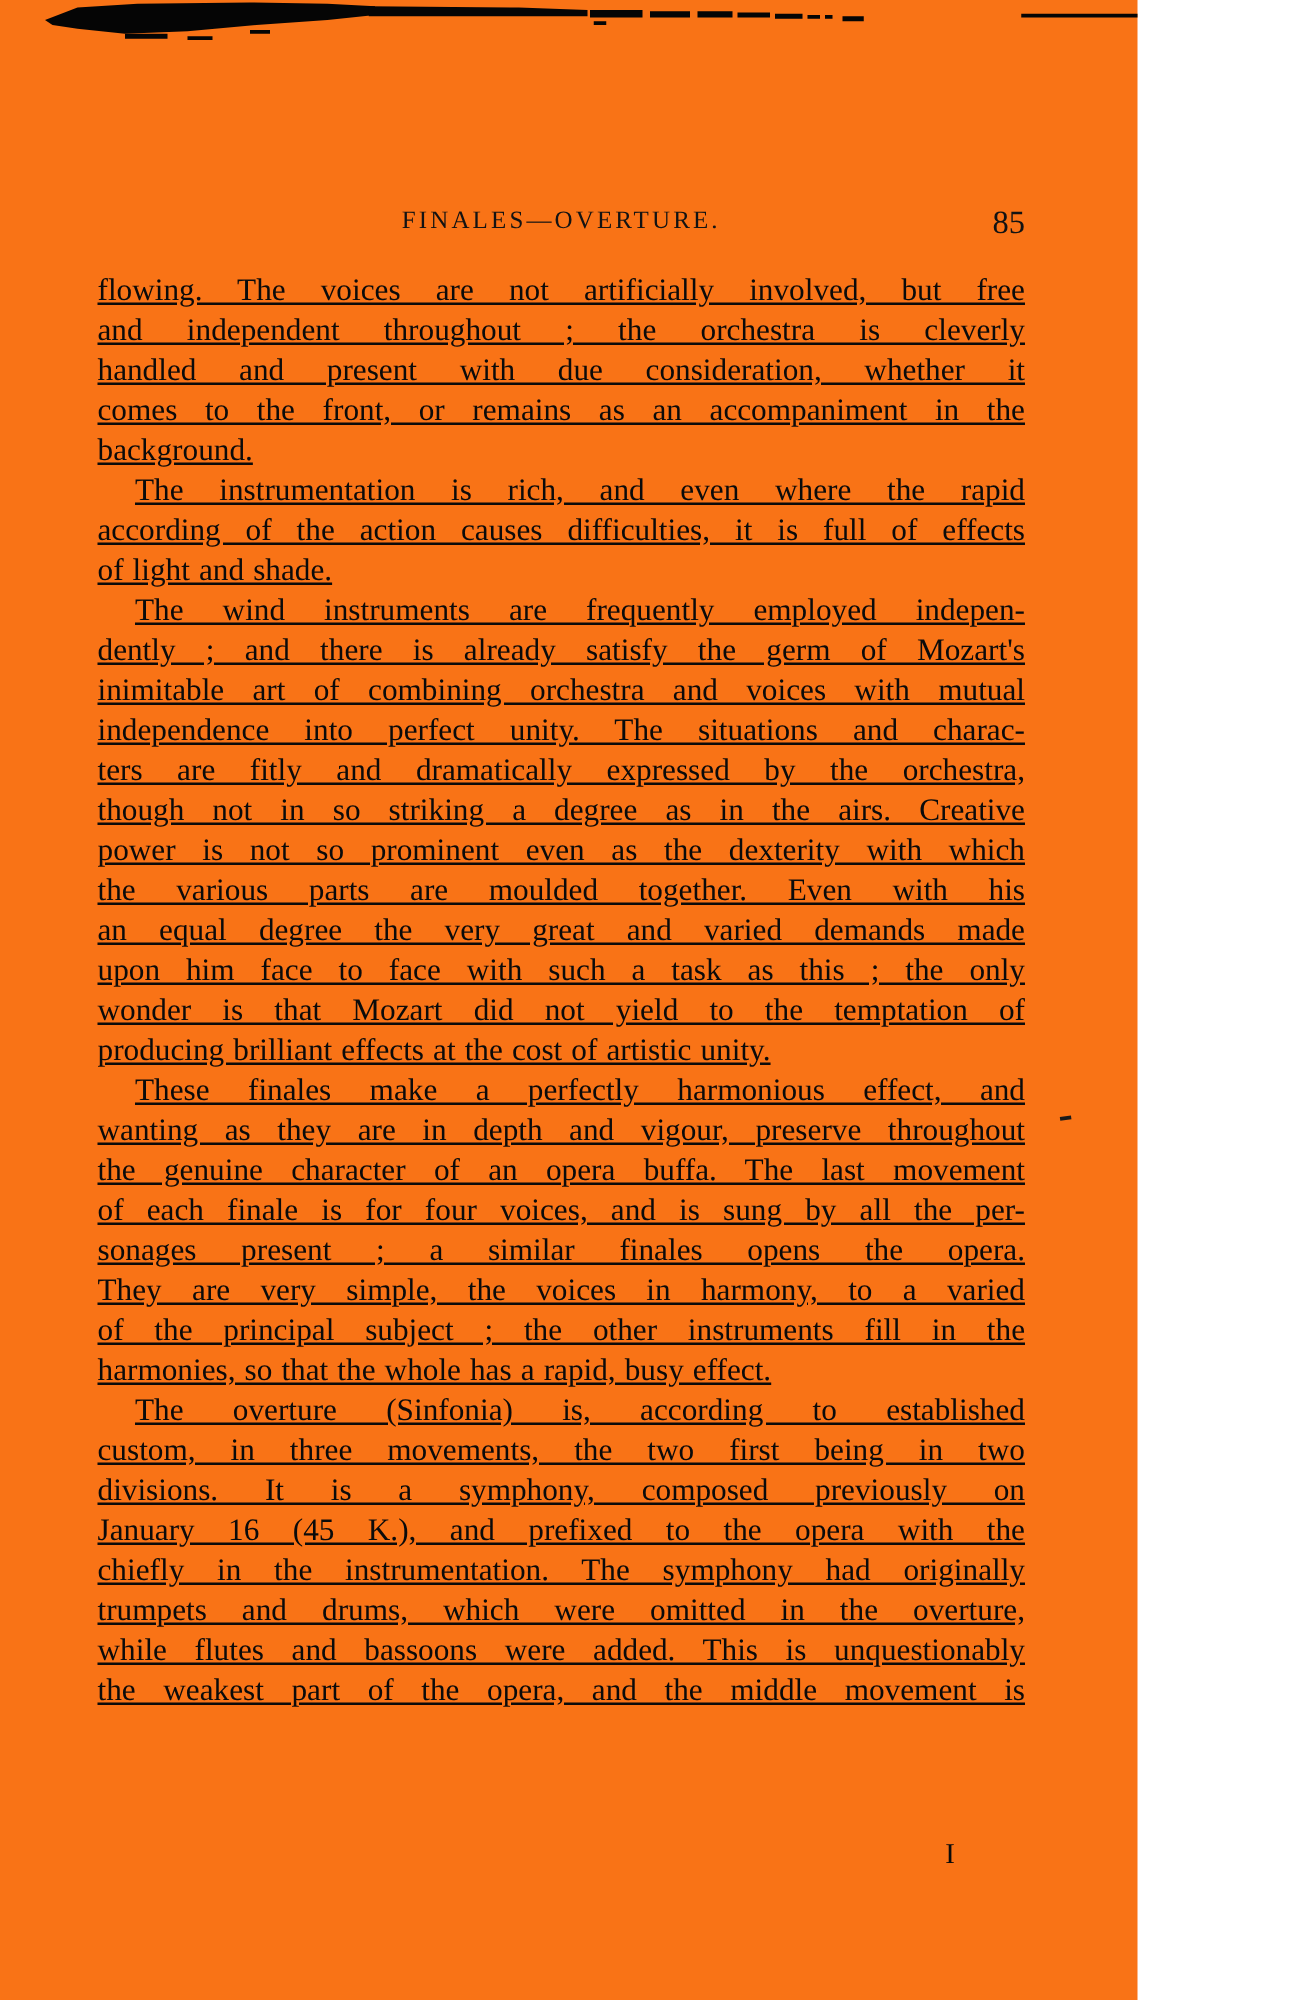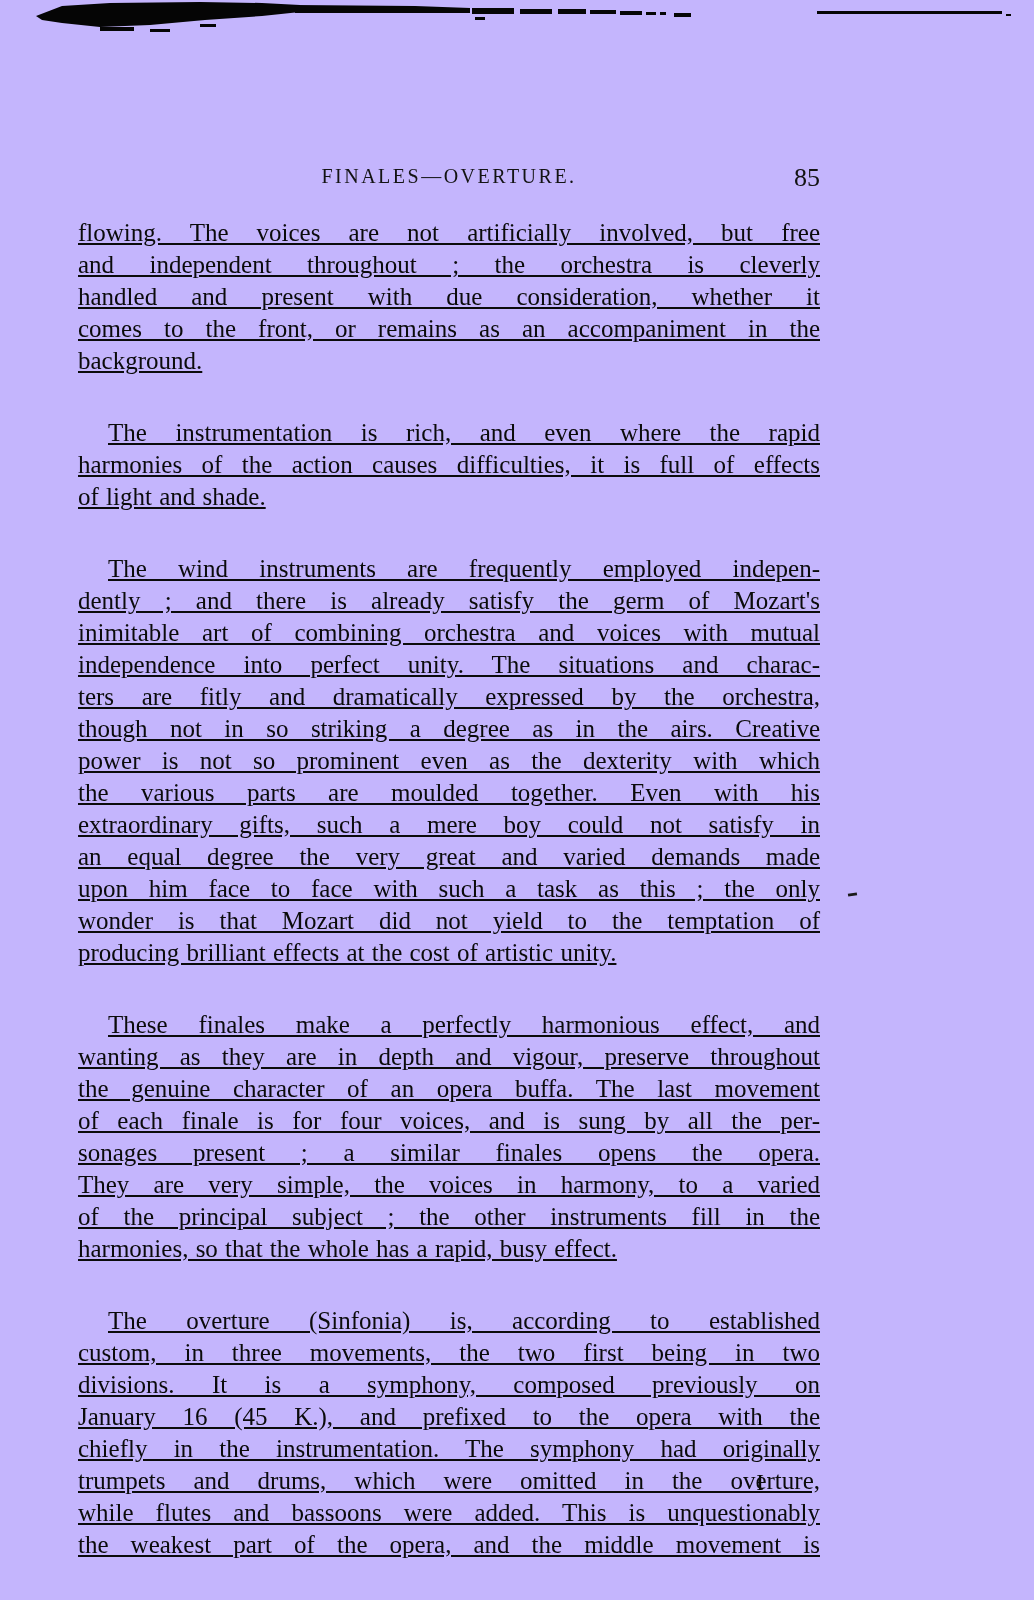--- a/index.html
+++ b/index.html
@@ -1,20 +1,20 @@
 <!DOCTYPE html>
 <html><head>
 <meta charset="utf-8">
 <style>
   html, body { margin: 0; padding: 0; background: #ffffff; }
   .page {
     position: relative;
-    width: 1034px;
+    width: 910px;
     height: 1600px;
-    background: #c4b5fd;
+    background: #f97316;
     overflow: hidden;
     font-family: "Liberation Serif", "DejaVu Serif", serif;
     color: #0b0b0b;
   }
   .scan-artifacts {
     position: absolute;
     top: 0; left: 0;
     width: 1034px; height: 48px;
   }
   .running-head {
@@ -45,21 +45,21 @@
     text-decoration: underline;
   }
   .line {
     height: 32px;
     text-align: justify;
     text-align-last: justify;
     white-space: nowrap;
     word-spacing: 1px;
   }
   .line.flush { text-align-last: left; }
-  .line.indent { padding-left: 30px; margin-top: 40px; }
+  .line.indent { padding-left: 30px; }
   .signature {
     position: absolute;
     left: 748px; top: 1470px;
     width: 24px;
     text-align: center;
     font-size: 23px;
     color: #0b0b0b;
   }
   .speck-dash {
     position: absolute;
@@ -98,31 +98,30 @@
     <span class="page-num">85</span>
   </div>
 
   <div class="text-block">
       <div class="line">flowing.  The voices are not artificially involved, but free</div>
       <div class="line">and independent throughout ; the orchestra is cleverly</div>
       <div class="line">handled and present with due consideration, whether it</div>
       <div class="line">comes to the front, or remains as an accompaniment in the</div>
       <div class="line flush">background.</div>
       <div class="line indent">The instrumentation is rich, and even where the rapid</div>
-      <div class="line">harmonies of the action causes difficulties, it is full of effects</div>
+      <div class="line">according of the action causes difficulties, it is full of effects</div>
       <div class="line flush">of light and shade.</div>
       <div class="line indent">The wind instruments are frequently employed indepen-</div>
       <div class="line">dently ; and there is already satisfy the germ of Mozart's</div>
       <div class="line">inimitable art of combining orchestra and voices with mutual</div>
       <div class="line">independence into perfect unity.  The situations and charac-</div>
       <div class="line">ters are fitly and dramatically expressed by the orchestra,</div>
       <div class="line">though not in so striking a degree as in the airs.  Creative</div>
       <div class="line">power is not so prominent even as the dexterity with which</div>
       <div class="line">the various parts are moulded together.  Even with his</div>
-      <div class="line">extraordinary gifts, such a mere boy could not satisfy in</div>
       <div class="line">an equal degree the very great and varied demands made</div>
       <div class="line">upon him face to face with such a task as this ; the only</div>
       <div class="line">wonder is that Mozart did not yield to the temptation of</div>
       <div class="line flush">producing brilliant effects at the cost of artistic unity.</div>
       <div class="line indent">These finales make a perfectly harmonious effect, and</div>
       <div class="line">wanting as they are in depth and vigour, preserve throughout</div>
       <div class="line">the genuine character of an opera buffa.  The last movement</div>
       <div class="line">of each finale is for four voices, and is sung by all the per-</div>
       <div class="line">sonages present ; a similar finales opens the opera.</div>
       <div class="line">They are very simple, the voices in harmony, to a varied</div>

